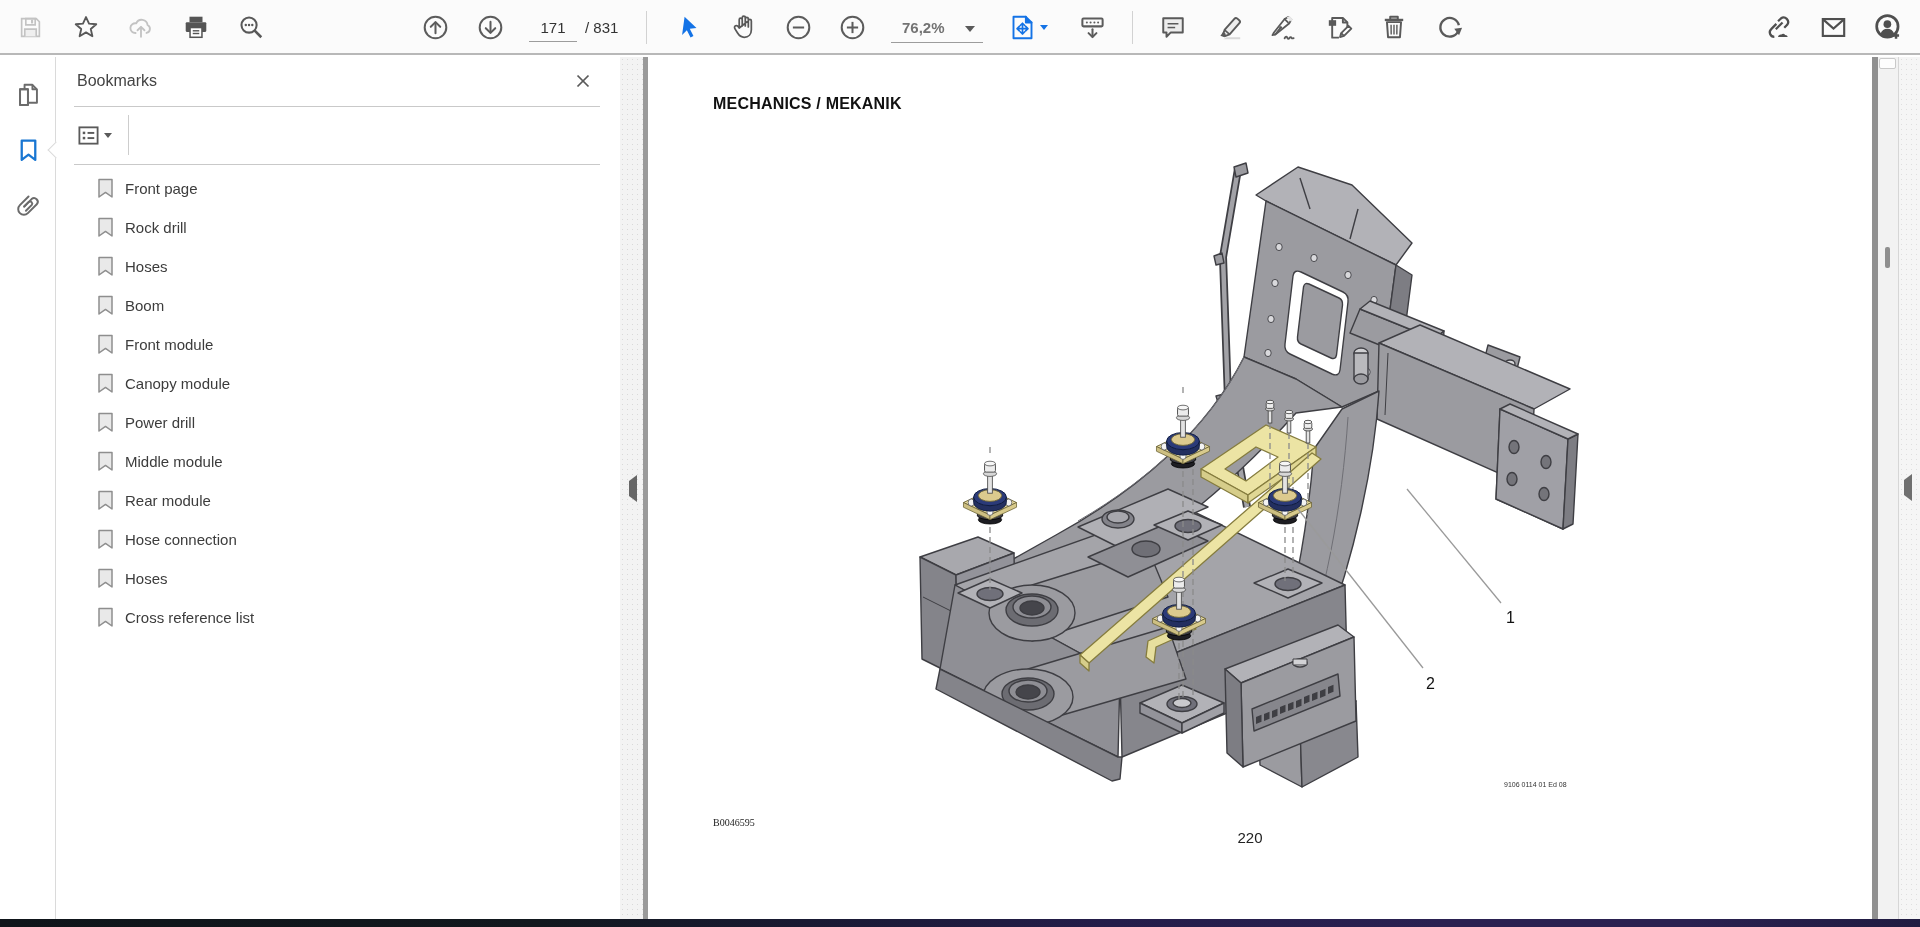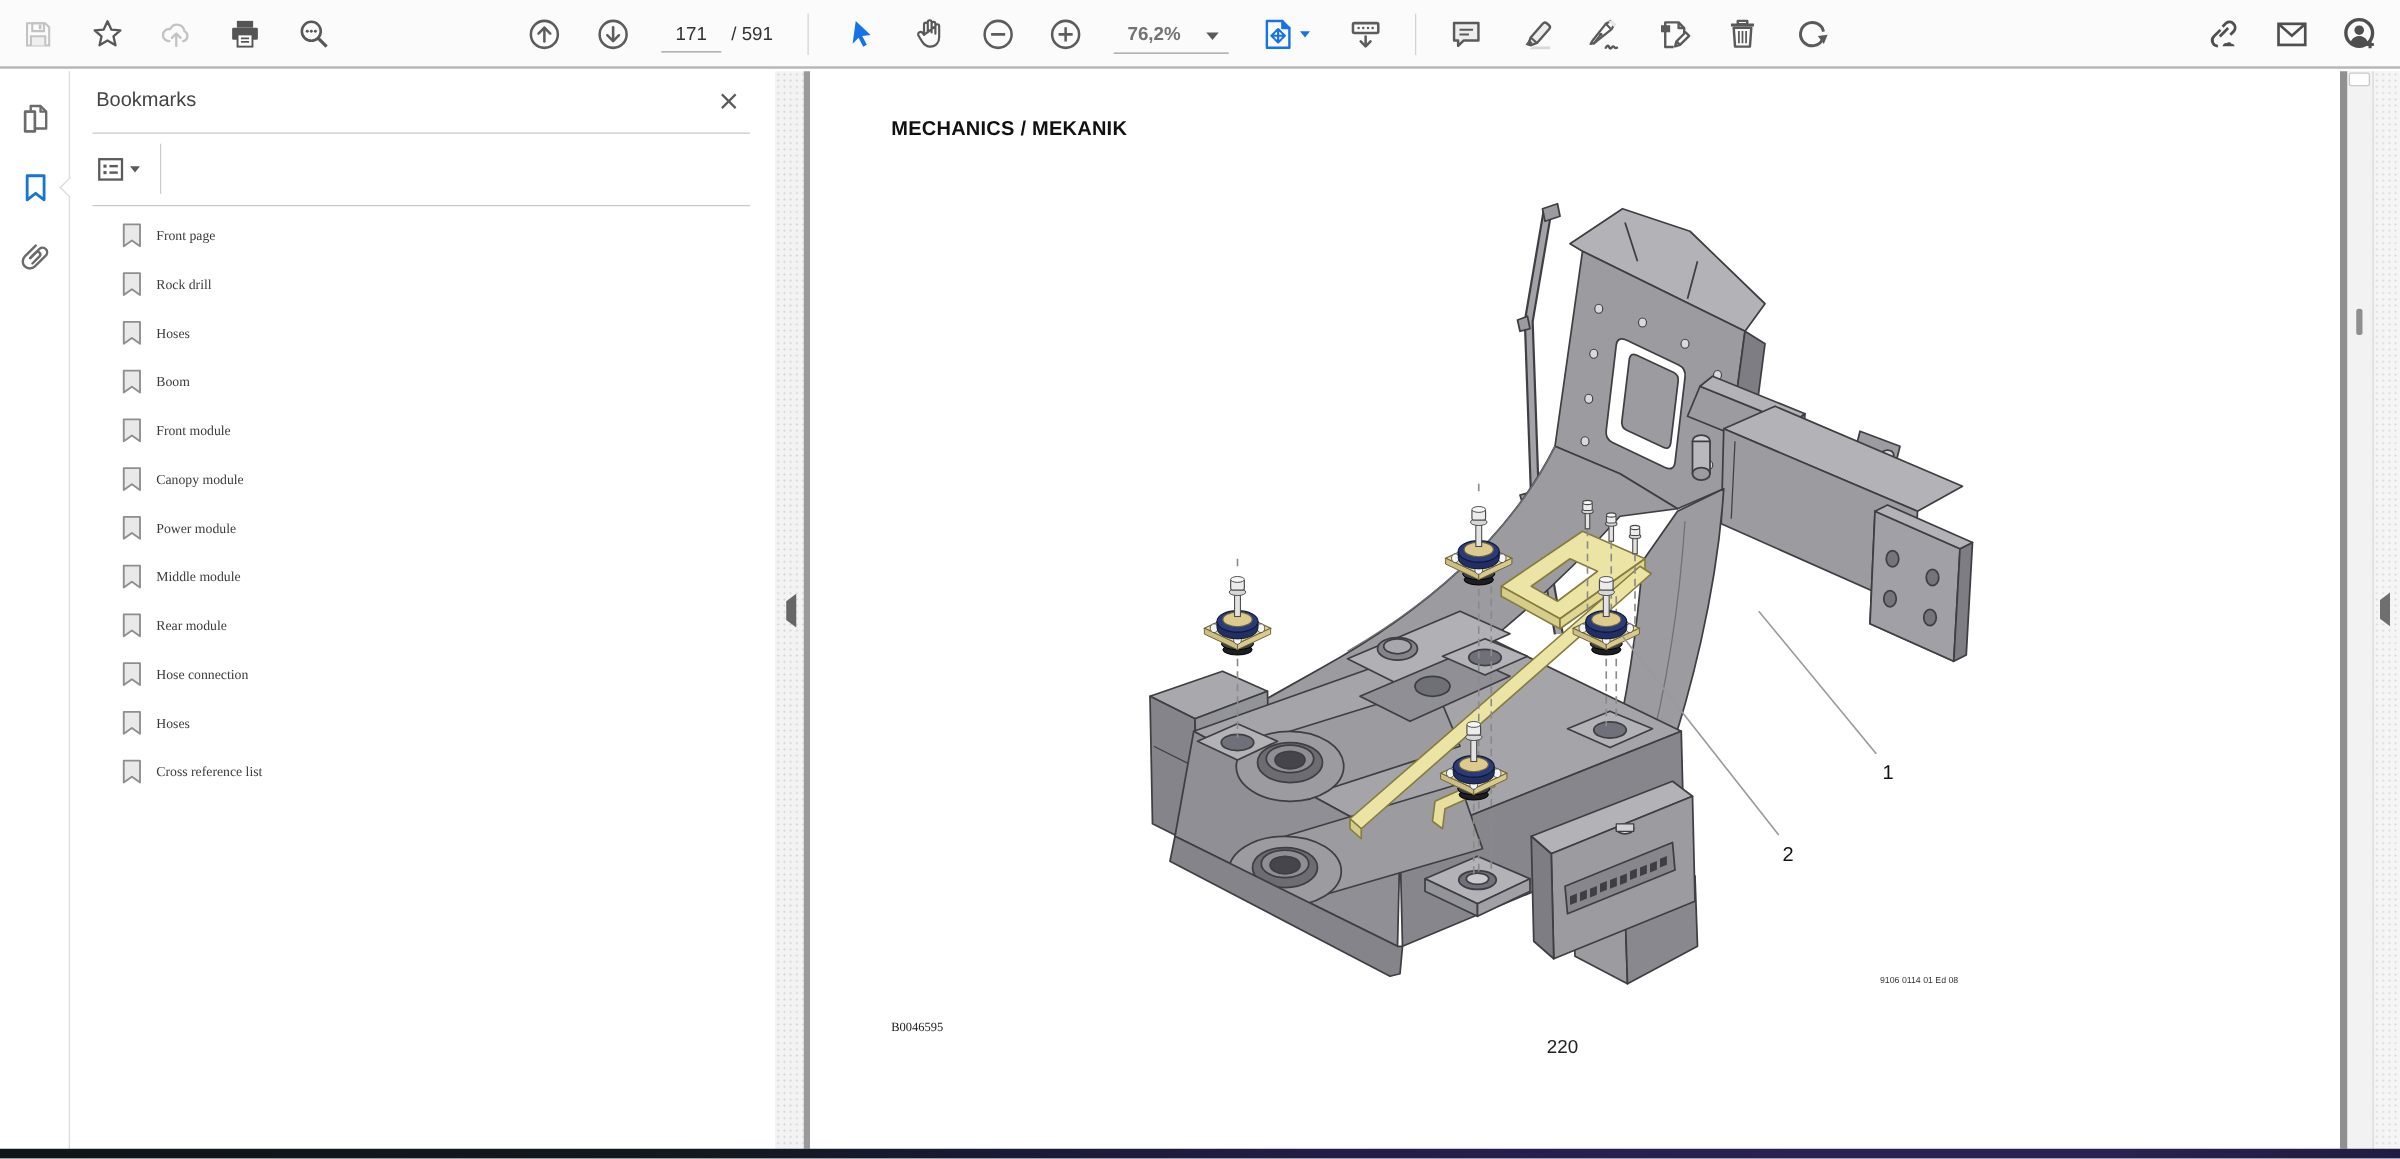--- a/index.html
+++ b/index.html
@@ -29,21 +29,21 @@
   .bm-header { position:absolute; left:0; top:0; width:100%; height:49px; }
   .bm-title { position:absolute; left:20px; top:15px; font-size:16px; color:#444; }
   .bm-close { position:absolute; right:26px; top:13px; width:22px; height:22px; background:transparent; border:none; cursor:pointer; display:flex; align-items:center; justify-content:center; }
   .bm-hline { position:absolute; left:17px; right:20px; height:1px; background:#c9c9c9; }
   .bm-opts { position:absolute; left:0; top:50px; width:100%; height:57px; }
   .bm-optbtn { position:absolute; left:20px; top:14px; width:36px; height:28px; background:transparent; border:none; cursor:pointer; display:flex; align-items:center; gap:4px; }
   .bm-vsep { position:absolute; left:71px; top:8px; width:1px; height:40px; background:#cdcdcd; }
   .bm-list { position:absolute; left:0; top:112px; width:100%; }
   .bm-item { position:absolute; left:0; width:100%; height:39px; display:flex; align-items:center; cursor:pointer; }
   .bm-item .flag { margin-left:40px; }
-  .bm-item .lbl { margin-left:11px; font-size:11px; color:#3c3c3c;font-family:Liberation Serif, serif; }
+  .bm-item .lbl { margin-left:11px; font-size:15px; color:#3c3c3c; }
 
   
   .splitter { position:absolute; left:620px; top:57px; width:23px; height:862px; background-color:#f3f3f3;
               background-image:radial-gradient(#d9d9d9 0.9px, transparent 1px); background-size:5px 5px; z-index:12; cursor:col-resize; }
   .splitter-line { position:absolute; left:643px; top:57px; width:5px; height:862px; background:#9a9a9a; z-index:12; }
   .collapse-left { position:absolute; left:627px; top:481px; width:11px; height:14px; z-index:13; cursor:pointer; background:transparent; border:none; }
   .tri-left { width:0; height:0; border-top:6px solid transparent; border-bottom:6px solid transparent; border-right:8px solid #666; }
 
   
   .page { position:absolute; left:648px; top:57px; width:1224px; height:862px; background:#ffffff; overflow:hidden; z-index:5; }
@@ -124,21 +124,21 @@
     </button>
     <button class="tb-btn" style="left:476px">
       <svg width="27" height="27" viewBox="0 0 24 24" fill="none" stroke="#5c5c5c" stroke-width="1.8" stroke-linecap="round" stroke-linejoin="round">
         <circle cx="12" cy="12" r="9.6"></circle>
           <path d="M12 7v9.5"></path>
           <path d="M7.8 12.6l4.2 4.2 4.2-4.2"></path>
       </svg>
     </button>
 
     <input class="pageinput" value="171" style="">
-    <span class="tb-text" style="left:585px">/ 591</span>
+    <span class="tb-text" style="left:585px">/ 831</span>
 
     <span class="tb-sep" style="left:646px"></span>
 
     <button class="tb-btn" style="left:676px">
       <svg width="26" height="26" viewBox="0 0 24 24">
         <path d="M7 2.5l11 10.5-6.2.6 3.4 6.6-2.7 1.4-3.4-6.7-4.4 4.4z" fill="#1473e6"></path>
       </svg>
     </button>
     <button class="tb-btn" style="left:729px">
       <svg width="26" height="26" viewBox="0 0 24 24" fill="none" stroke="#585858" stroke-width="1.6" stroke-linecap="round" stroke-linejoin="round">
@@ -348,21 +348,21 @@
       <div class="bm-item" style="top:195px">
         <svg class="flag" width="17" height="21" viewBox="0 0 17 21">
             <path d="M2 1.5h13V19l-6.5-4.6L2 19z" fill="#e9e9e9" stroke="#8e8e8e" stroke-width="1.5" stroke-linejoin="round"></path>
           </svg>
         <span class="lbl">Canopy module</span>
       </div>
       <div class="bm-item" style="top:234px">
         <svg class="flag" width="17" height="21" viewBox="0 0 17 21">
             <path d="M2 1.5h13V19l-6.5-4.6L2 19z" fill="#e9e9e9" stroke="#8e8e8e" stroke-width="1.5" stroke-linejoin="round"></path>
           </svg>
-        <span class="lbl">Power module</span>
+        <span class="lbl">Power drill</span>
       </div>
       <div class="bm-item" style="top:273px">
         <svg class="flag" width="17" height="21" viewBox="0 0 17 21">
             <path d="M2 1.5h13V19l-6.5-4.6L2 19z" fill="#e9e9e9" stroke="#8e8e8e" stroke-width="1.5" stroke-linejoin="round"></path>
           </svg>
         <span class="lbl">Middle module</span>
       </div>
       <div class="bm-item" style="top:312px">
         <svg class="flag" width="17" height="21" viewBox="0 0 17 21">
             <path d="M2 1.5h13V19l-6.5-4.6L2 19z" fill="#e9e9e9" stroke="#8e8e8e" stroke-width="1.5" stroke-linejoin="round"></path>

